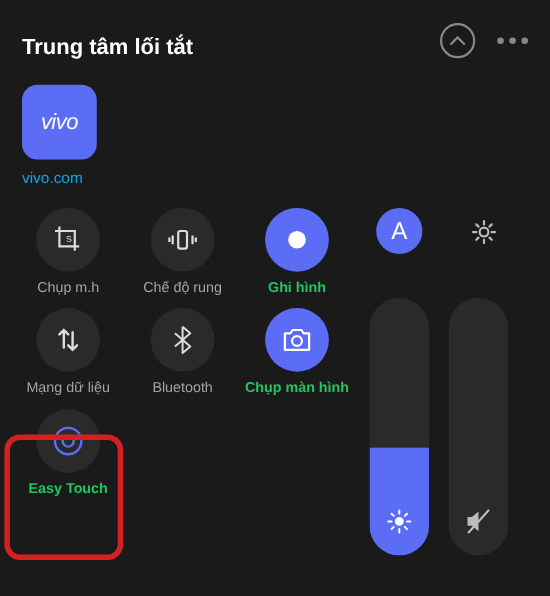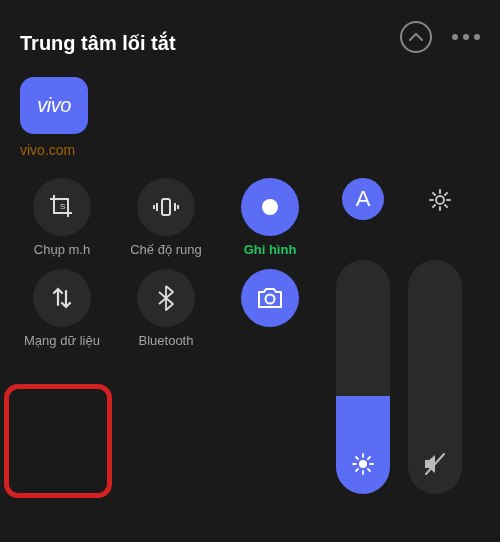--- a/index.html
+++ b/index.html
@@ -41,38 +41,38 @@
     width: 6px;
     height: 6px;
     background: #888;
     border-radius: 50%;
   }
   .app-section {
     padding: 10px 20px 20px;
   }
   .app-tile {
     width: 68px;
-    height: 57px;
+    height: 68px;
     background: #5b6df5;
     border-radius: 14px;
     display: flex;
     align-items: center;
     justify-content: center;
     margin-bottom: 8px;
   }
   .app-tile-text {
     color: #fff;
     font-size: 20px;
     font-weight: 500;
     font-style: italic;
     letter-spacing: -0.5px;
   }
   .app-label {
     font-size: 14px;
-    color: #a16207;
+    color: #0ea5e9;
   }
   .grid-area {
     position: relative;
     padding: 0 14px;
   }
   .grid {
     display: grid;
     grid-template-columns: repeat(3, 96px);
     gap: 12px 8px;
     position: absolute;
@@ -271,23 +271,33 @@
       <div class="shortcut-label">Bluetooth</div>
     </div>
 
     <div class="shortcut">
       <div class="shortcut-icon active">
         <svg width="28" height="24" viewBox="0 0 28 24">
           <path d="M3 6 L8 6 L10 3 L18 3 L20 6 L25 6 L25 21 L3 21 Z" stroke="#fff" stroke-width="2" fill="none" stroke-linejoin="round"></path>
           <circle cx="14" cy="13" r="4.5" stroke="#fff" stroke-width="2" fill="none"></circle>
         </svg>
       </div>
-    </div>
-
-
+      <div class="shortcut-label active multiline">Chụp màn hình</div>
+    </div>
+
+
+    <div class="shortcut">
+      <div class="shortcut-icon">
+        <svg width="30" height="30" viewBox="0 0 30 30">
+          <circle cx="15" cy="15" r="12" stroke="#5b6df5" stroke-width="2.2" fill="none"></circle>
+          <circle cx="15" cy="15" r="5" stroke="#5b6df5" stroke-width="2.2" fill="none"></circle>
+        </svg>
+      </div>
+      <div class="shortcut-label active">Easy Touch</div>
+    </div>
   </div>
 
   <div class="right-area">
     <div class="auto-brightness">
       <span>A</span>
     </div>
     <div class="settings-btn">
       <svg width="26" height="26" viewBox="0 0 26 26">
         <circle cx="13" cy="13" r="4" stroke="#bbb" stroke-width="2" fill="none"></circle>
         <path d="M13 3 L13 6 M13 20 L13 23 M3 13 L6 13 M20 13 L23 13 M6 6 L8 8 M18 18 L20 20 M20 6 L18 8 M8 18 L6 20" stroke="#bbb" stroke-width="2" stroke-linecap="round"></path>

